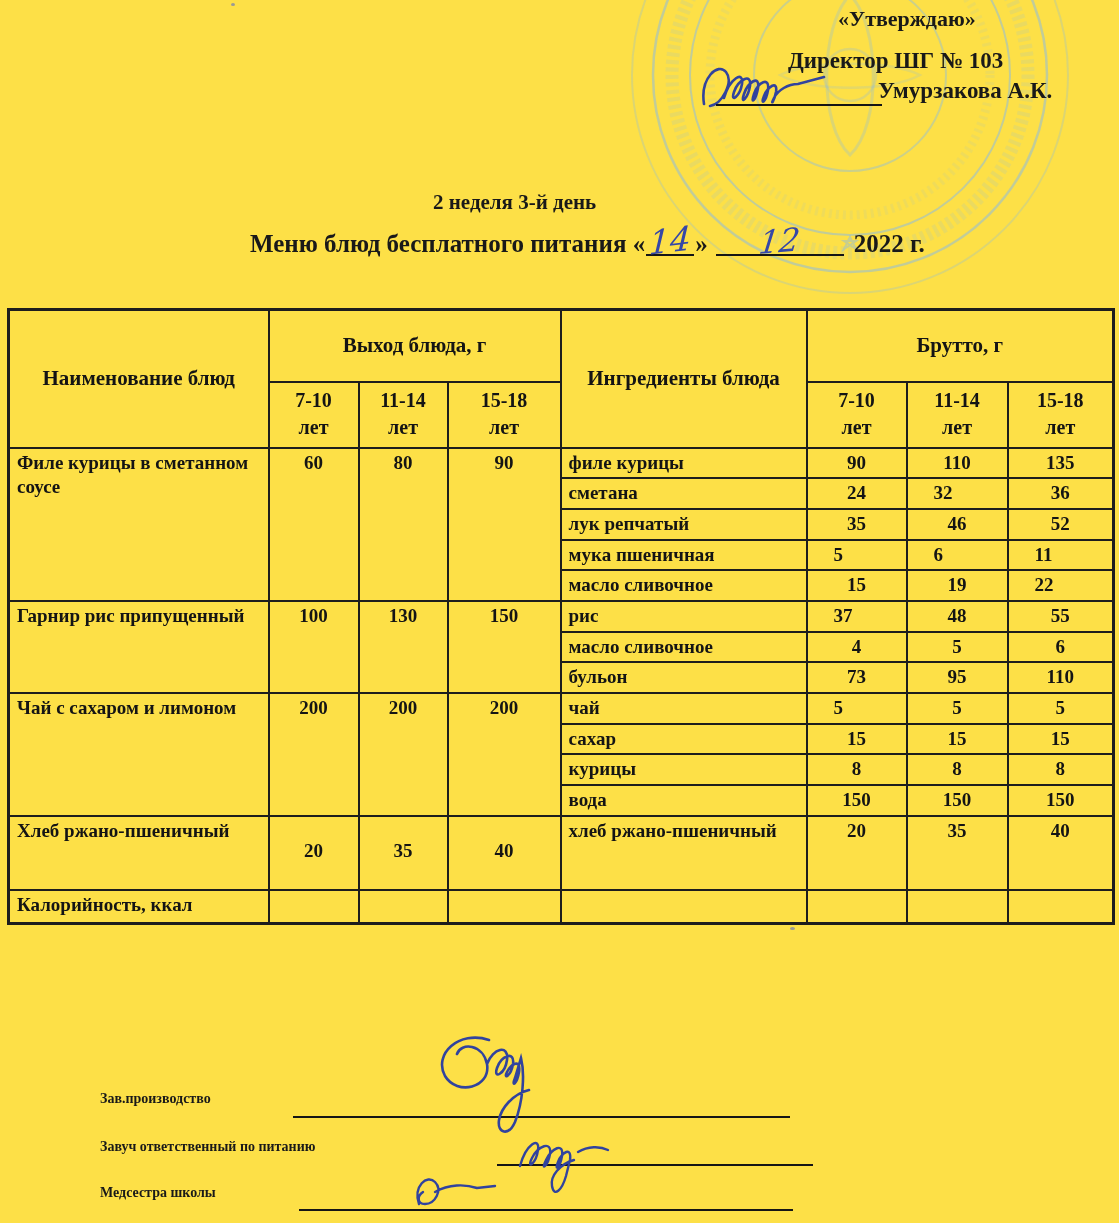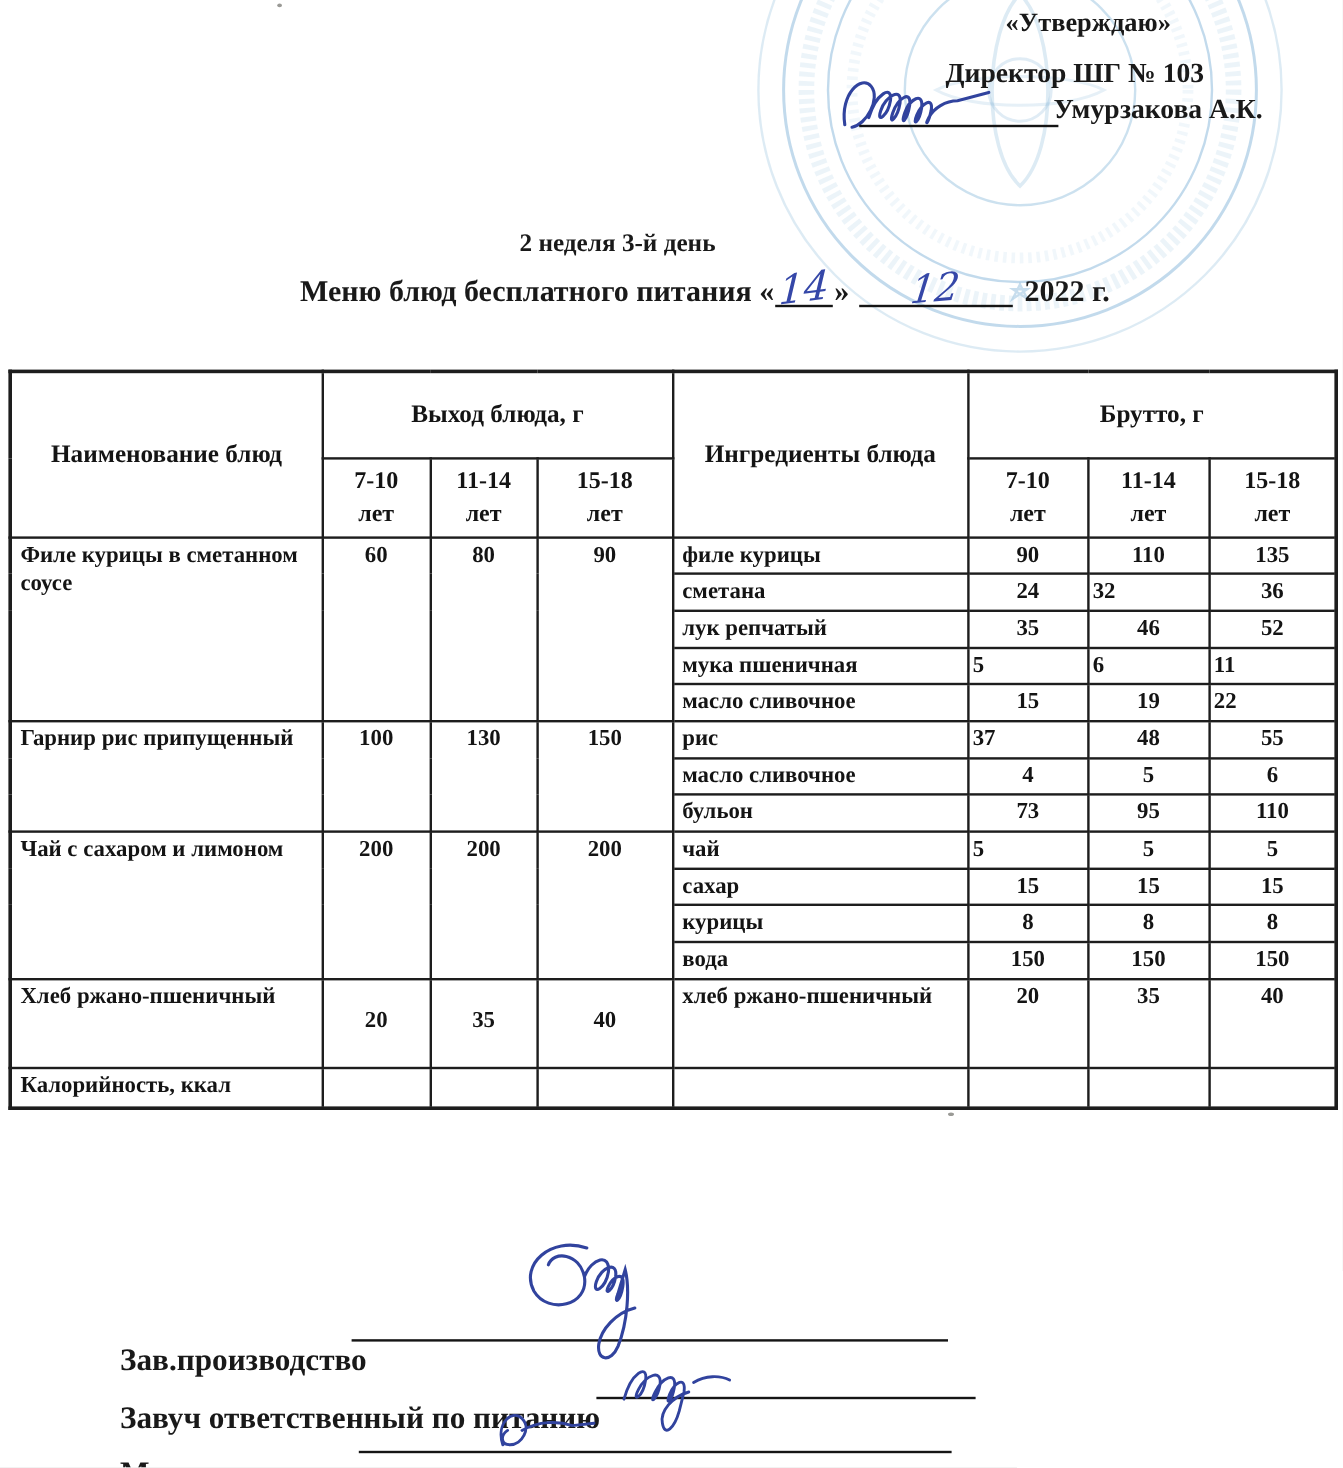--- a/index.html
+++ b/index.html
@@ -1,19 +1,19 @@
 <!DOCTYPE html>
 <html><head>
 <meta charset="utf-8">
 <style>
   * { margin:0; padding:0; box-sizing:border-box; }
   html,body { background:#e9e9e9; }
   .page {
     position:relative; width:1119px; height:1223px;
-    background:#ffffff; overflow:hidden;
+    background:#fde047; overflow:hidden;
     font-family:"Liberation Serif", serif; color:#191919;
   }
   
   .stamp { position:absolute; left:620px; top:-155px; pointer-events:none; }
   
   .approve-quote { position:absolute; left:838px; top:6px; font-size:22px; font-weight:bold; }
   .director-title { position:absolute; left:788px; top:48px; font-size:23px; font-weight:bold; }
   .director-name { position:absolute; left:878px; top:78px; font-size:23px; font-weight:bold; }
   .director-sig { position:absolute; left:694px; top:58px; }
   .sig-underline { position:absolute; left:716px; top:104px; width:166px; border-bottom:2.5px solid #141414; }
@@ -40,23 +40,23 @@
   tr.hrow1 { height:72px; }
   tr.hrow2 { height:66px; }
   tbody tr { height:30px; }
   tbody tr.tall-row { height:74px; }
   tbody tr.cal-row { height:34px;border-radius:11px; }
   td.dish-name { text-align:left; vertical-align:top; padding-top:4px; }
   td.out { text-align:center; vertical-align:top; padding-top:4px; font-size:20px; }
   td.out.mid { vertical-align:middle; padding-top:0; }
   td.ing-name { text-align:left; vertical-align:top; }
   td.num { text-align:center; vertical-align:top; font-size:20px; }
-  td.num.left { text-align:left; padding-left:3px; }
-  
-  .sig-label { position:absolute; font-size:26px; font-weight:bold;margin-top:28px; }
+  td.num.left { text-align:left; padding-left:26px; }
+  
+  .sig-label { position:absolute; font-size:14px; font-weight:bold; }
   .sig-line { position:absolute; border-bottom:2.5px solid #151515; }
   .sig-svg { position:absolute; pointer-events:none; }
   .speck { position:absolute; background:#9a9a96; border-radius:50%; }
 </style>
 </head>
 <body>
 
 <div class="page">
 
   <svg class="stamp" width="460" height="460" viewBox="0 0 460 460">

